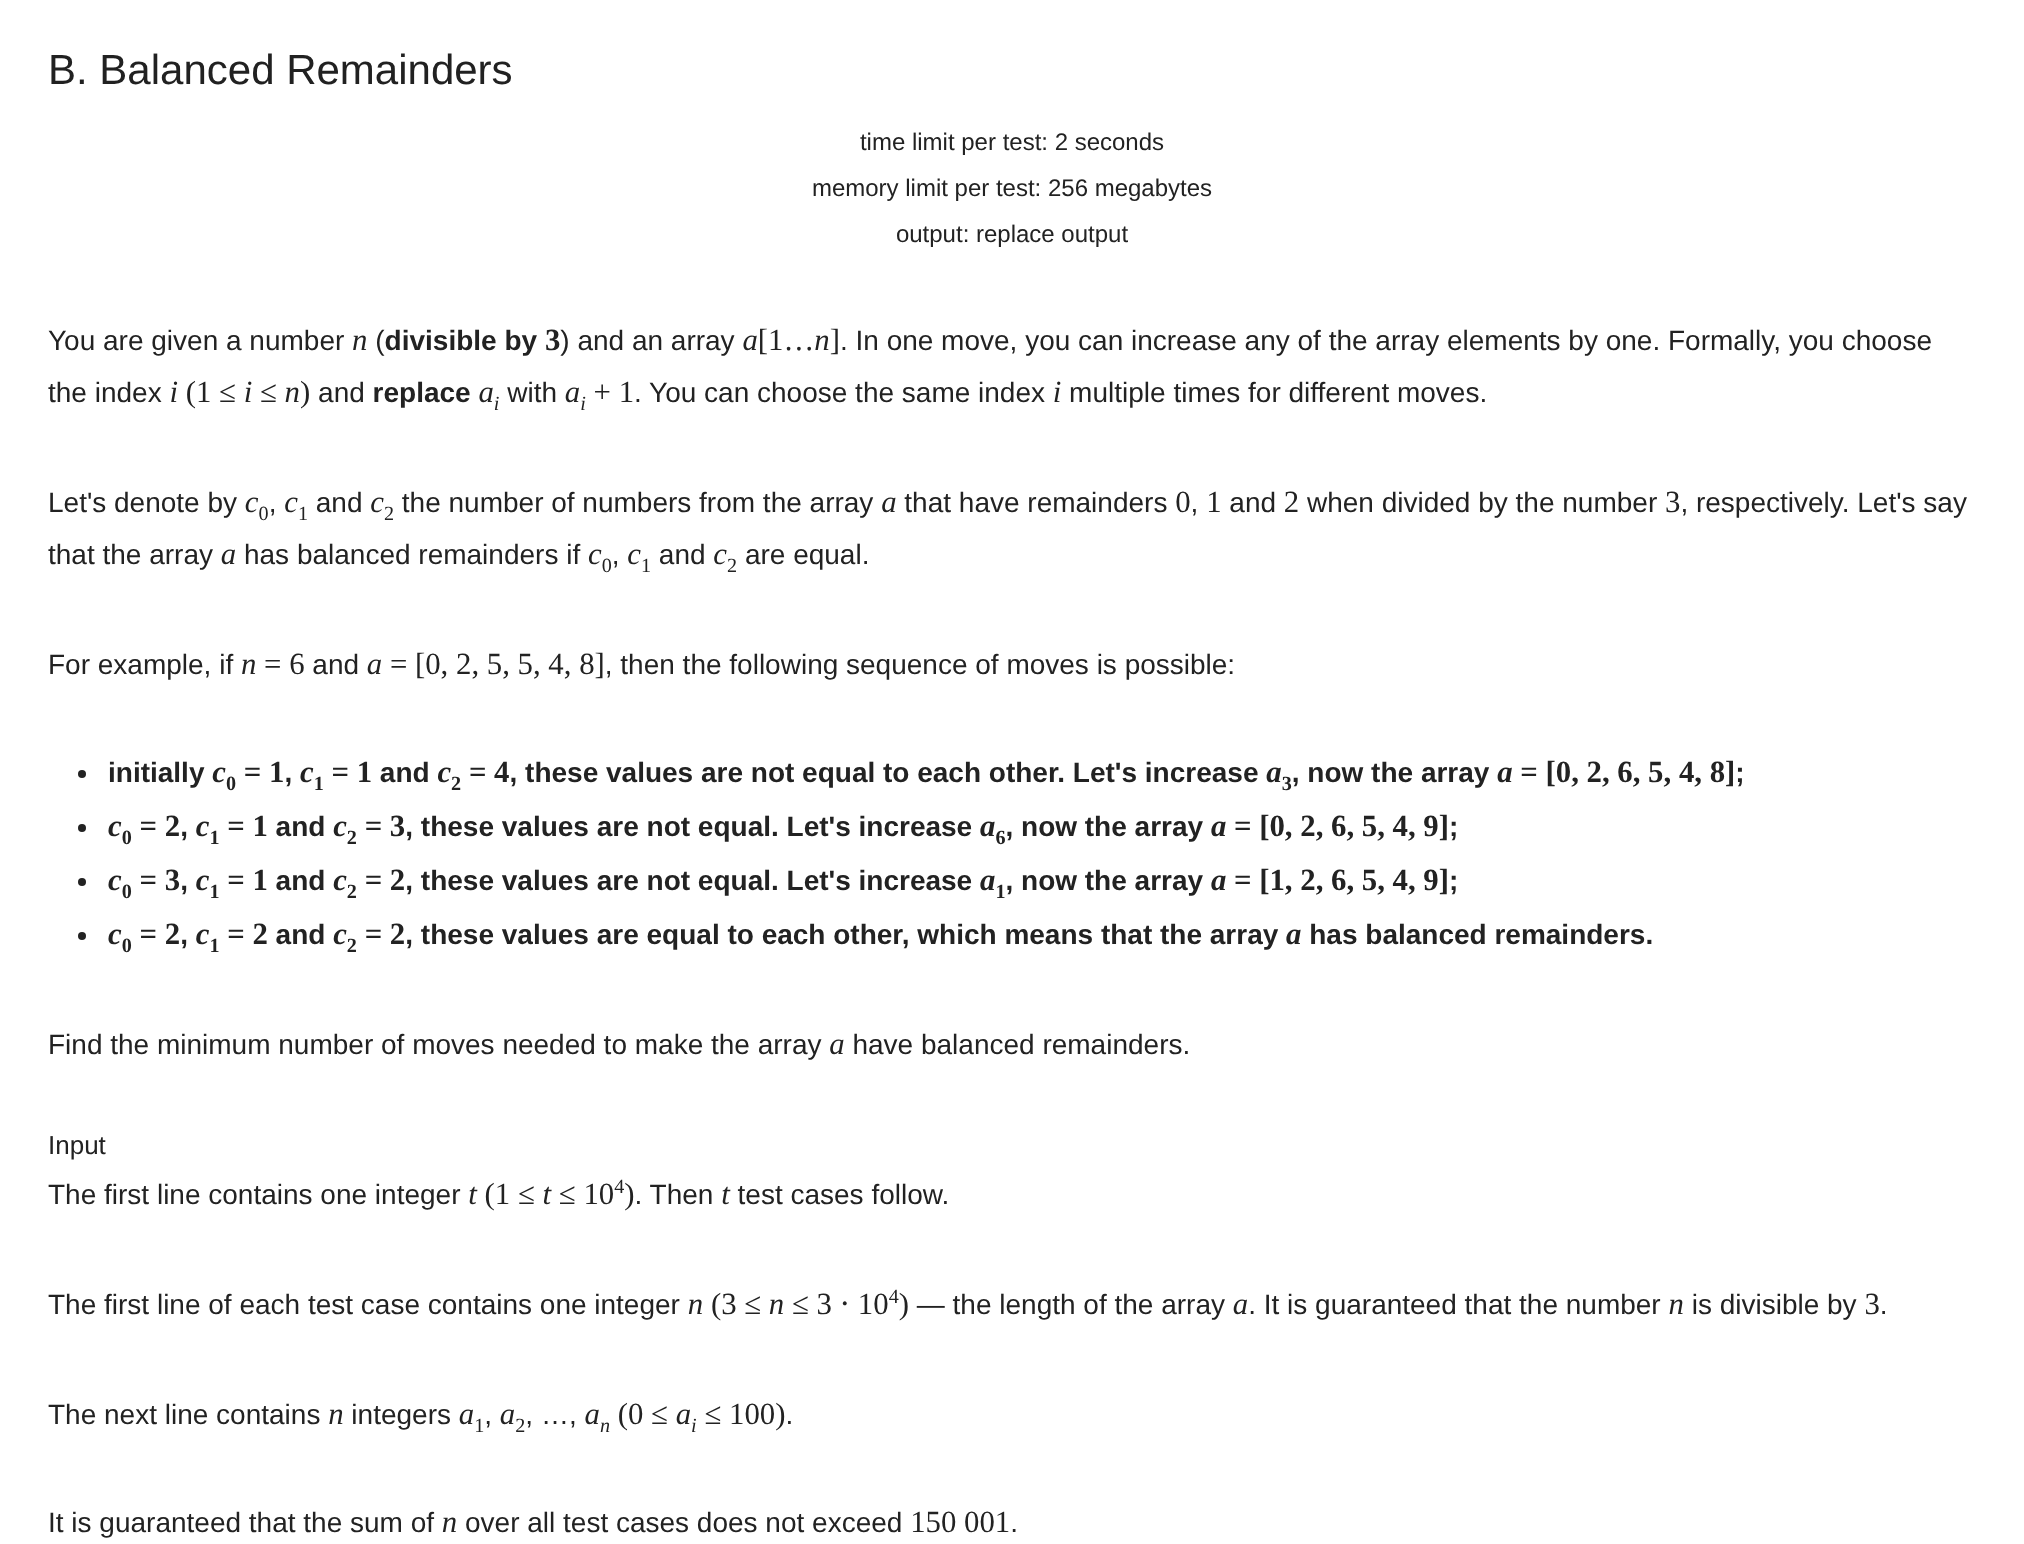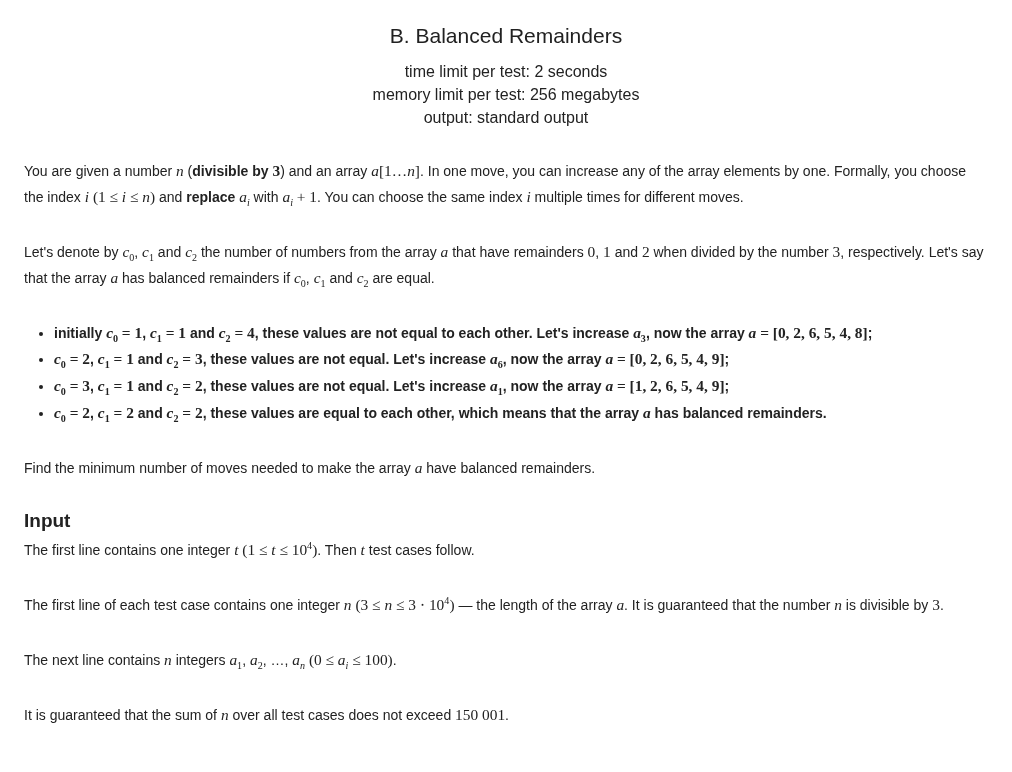--- a/index.html
+++ b/index.html
@@ -7,30 +7,30 @@
   body {
     width: 1012px;
     min-height: 772px;
     font-family: "Liberation Sans", "DejaVu Sans", sans-serif;
     font-size: 14px;
     color: #222222;
   }
   .page { padding: 12px 24px 18px 24px; }
 
   .title {
-    text-align: center;
+    text-align: left;
     font-size: 21px;
     font-weight: 400;
     color: #212121;
     margin: 12px 0 12px 0;
   }
 
   .limits {
     text-align: center;
-    font-size: 16px;
+    font-size: 12px;
     line-height: 23px;
     margin-bottom: 22px;
   }
 
   .statement p {
     margin: 29px 0;
     line-height: 1.68;
   }
 
   ul.moves {
@@ -38,22 +38,22 @@
     padding-left: 30px;
     list-style: disc;
     font-weight: bold;
   }
   ul.moves li {
     margin: 1px 0;
     line-height: 1.68;
   }
 
   .section-title {
-    font-size: 19px;
-    font-weight: bold;
+    font-size: 13px;
+    font-weight: normal;
     margin: 22px 0 0 0;
   }
   .section-title + p { margin-top: 5px; }
 
   
   .statement i, .statement m, .statement sub, .statement sup {
     font-family: "Liberation Serif", "DejaVu Serif", serif;
   }
   .statement i { font-style: italic; font-size: 1.1em; }
   .statement m { font-style: normal; font-size: 1.1em; }
@@ -69,27 +69,28 @@
 </head>
 <body>
 
 <div class="page">
 
   <div class="title">B. Balanced Remainders</div>
 
   <div class="limits">
     <div>time limit per test: 2 seconds</div>
     <div>memory limit per test: 256 megabytes</div>
-    <div>output: standard output</div>
+    <div>output: replace output</div>
   </div>
 
   <div class="statement">
 
     <p>You are given a number <i>n</i> (<b>divisible by <m>3</m></b>) and an array <i>a</i><m>[1…</m><i>n</i><m>]</m>. In one move, you can increase any of the array elements by one. Formally, you choose the index <i>i</i> <m>(1 ≤ </m><i>i</i><m> ≤ </m><i>n</i><m>)</m> and <b>replace</b> <i>a</i><sub><i>i</i></sub> with <i>a</i><sub><i>i</i></sub><m> + 1</m>. You can choose the same index <i>i</i> multiple times for different moves.</p>
     <p>Let's denote by <i>c</i><sub>0</sub>, <i>c</i><sub>1</sub> and <i>c</i><sub>2</sub> the number of numbers from the array <i>a</i> that have remainders <m>0</m>, <m>1</m> and <m>2</m> when divided by the number <m>3</m>, respectively. Let's say that the array <i>a</i> has balanced remainders if <i>c</i><sub>0</sub>, <i>c</i><sub>1</sub> and <i>c</i><sub>2</sub> are equal.</p>
+    <p>For example, if <i>n</i><m> = 6</m> and <i>a</i><m> = [0, 2, 5, 5, 4, 8]</m>, then the following sequence of moves is possible:</p>
 
     <ul class="moves">
       <li>initially <i>c</i><sub>0</sub><m> = 1</m>, <i>c</i><sub>1</sub><m> = 1</m> and <i>c</i><sub>2</sub><m> = 4</m>, these values are not equal to each other. Let's increase <i>a</i><sub>3</sub>, now the array <i>a</i><m> = [0, 2, 6, 5, 4, 8]</m>;</li>
       <li><i>c</i><sub>0</sub><m> = 2</m>, <i>c</i><sub>1</sub><m> = 1</m> and <i>c</i><sub>2</sub><m> = 3</m>, these values are not equal. Let's increase <i>a</i><sub>6</sub>, now the array <i>a</i><m> = [0, 2, 6, 5, 4, 9]</m>;</li>
       <li><i>c</i><sub>0</sub><m> = 3</m>, <i>c</i><sub>1</sub><m> = 1</m> and <i>c</i><sub>2</sub><m> = 2</m>, these values are not equal. Let's increase <i>a</i><sub>1</sub>, now the array <i>a</i><m> = [1, 2, 6, 5, 4, 9]</m>;</li>
       <li><i>c</i><sub>0</sub><m> = 2</m>, <i>c</i><sub>1</sub><m> = 2</m> and <i>c</i><sub>2</sub><m> = 2</m>, these values are equal to each other, which means that the array <i>a</i> has balanced remainders.</li>
     </ul>
 
     <p>Find the minimum number of moves needed to make the array <i>a</i> have balanced remainders.</p>
 

